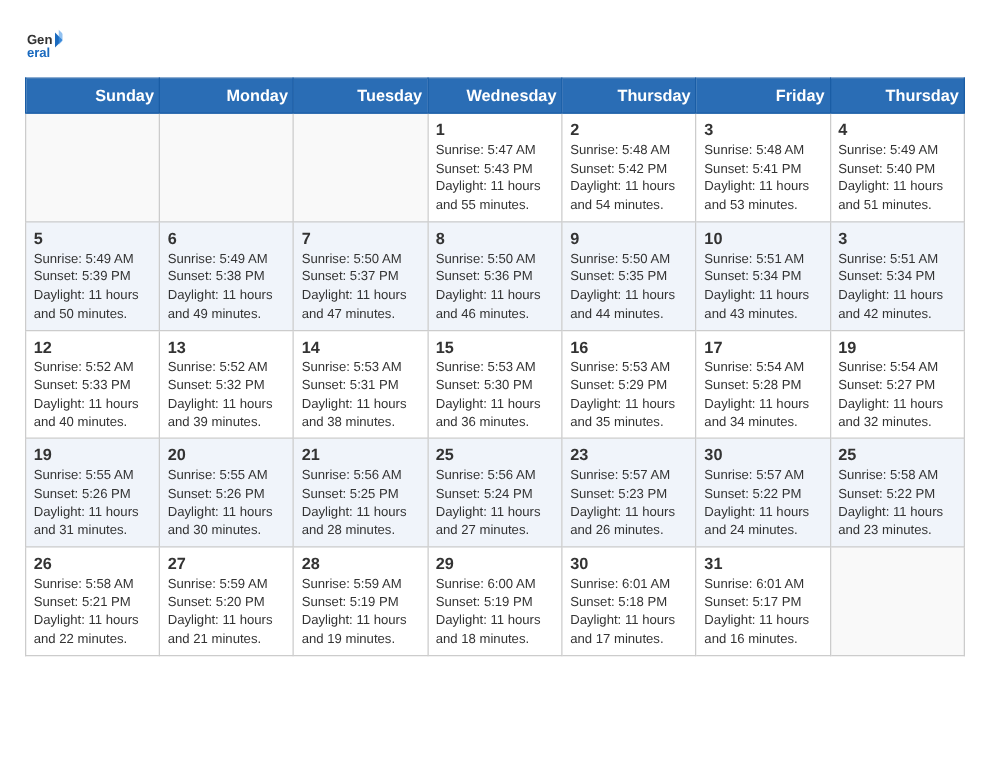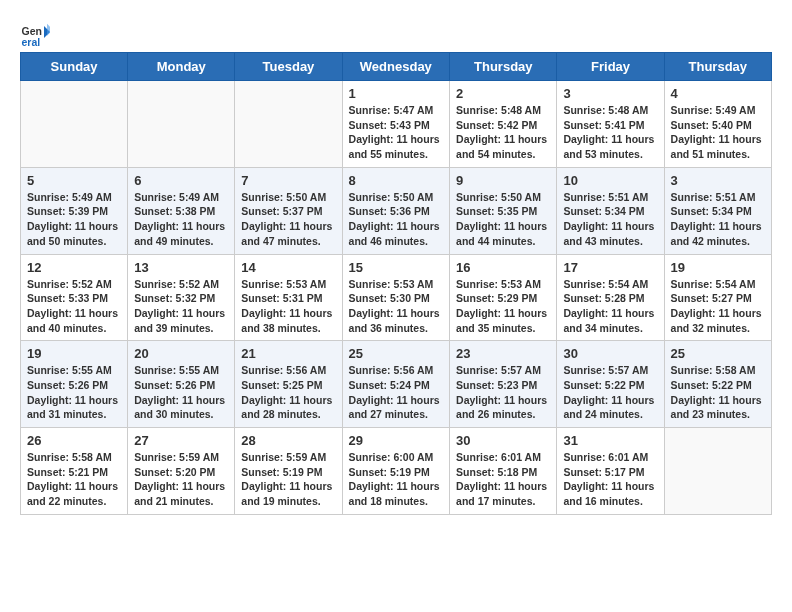--- a/index.html
+++ b/index.html
@@ -7,21 +7,21 @@
       font-family: Arial, sans-serif;
       background: #fff;
       width: 792px;
       min-height: 612px;
       padding: 20px;
     }
     .header-area {
       display: flex;
       justify-content: space-between;
       align-items: flex-start;
-      margin-bottom: 2px;
+      margin-bottom: 12px;
       text-align: right;
     }
     .logo {
       display: flex;
       align-items: center;
       font-size: 18px;
       font-weight: bold;
     }
     .logo-icon {
       width: 30px;
@@ -41,21 +41,21 @@
       color: #555;
     }
     .calendar {
       width: 100%;
       border-collapse: collapse;
       border: 1px solid #ccc;
     }
     .calendar th {
       background-color: #2a6db5;
       color: white;
-      text-align: center;
+      text-align: right;
       padding: 6px 4px;
       font-size: 13px;
       border: 1px solid #1a5da5;
     }
     .calendar td {
       vertical-align: top;
       border: 1px solid #ccc;
       padding: 5px 6px;
       width: 108px;
       min-height: 90px;
@@ -69,21 +69,20 @@
     .day-num {
       font-size: 13px;
       font-weight: bold;
       display: block;
       margin-bottom: 2px;
     }
     .day-info {
       font-size: 10.5px;
       line-height: 1.4;
       color: #333;
-      font-weight: bold;
     }
     .empty-cell {
       background: #f9f9f9 !important;
     }
     .calendar tbody tr:nth-child(odd) td {
       background: #ffffff;
     }
     .calendar tbody tr:nth-child(even) td {
       background: #f0f4fa;
     }

